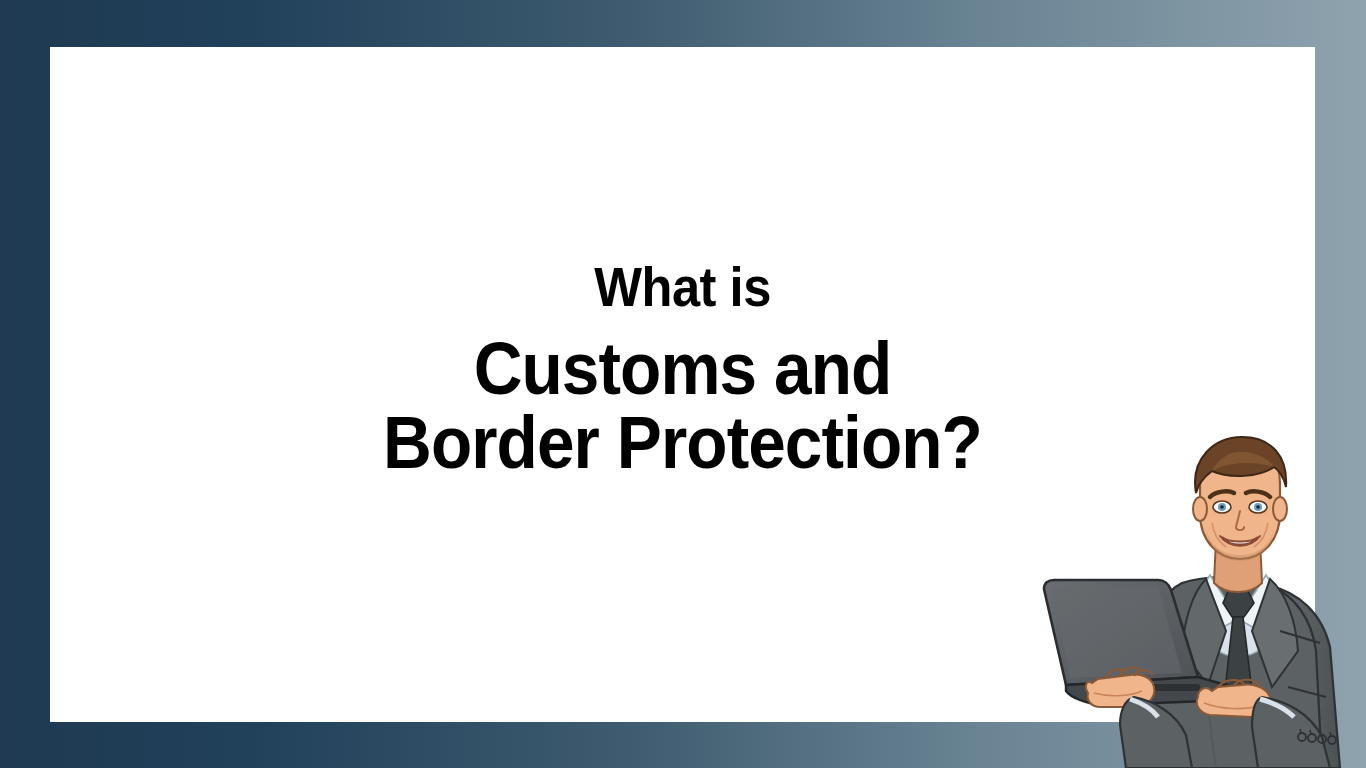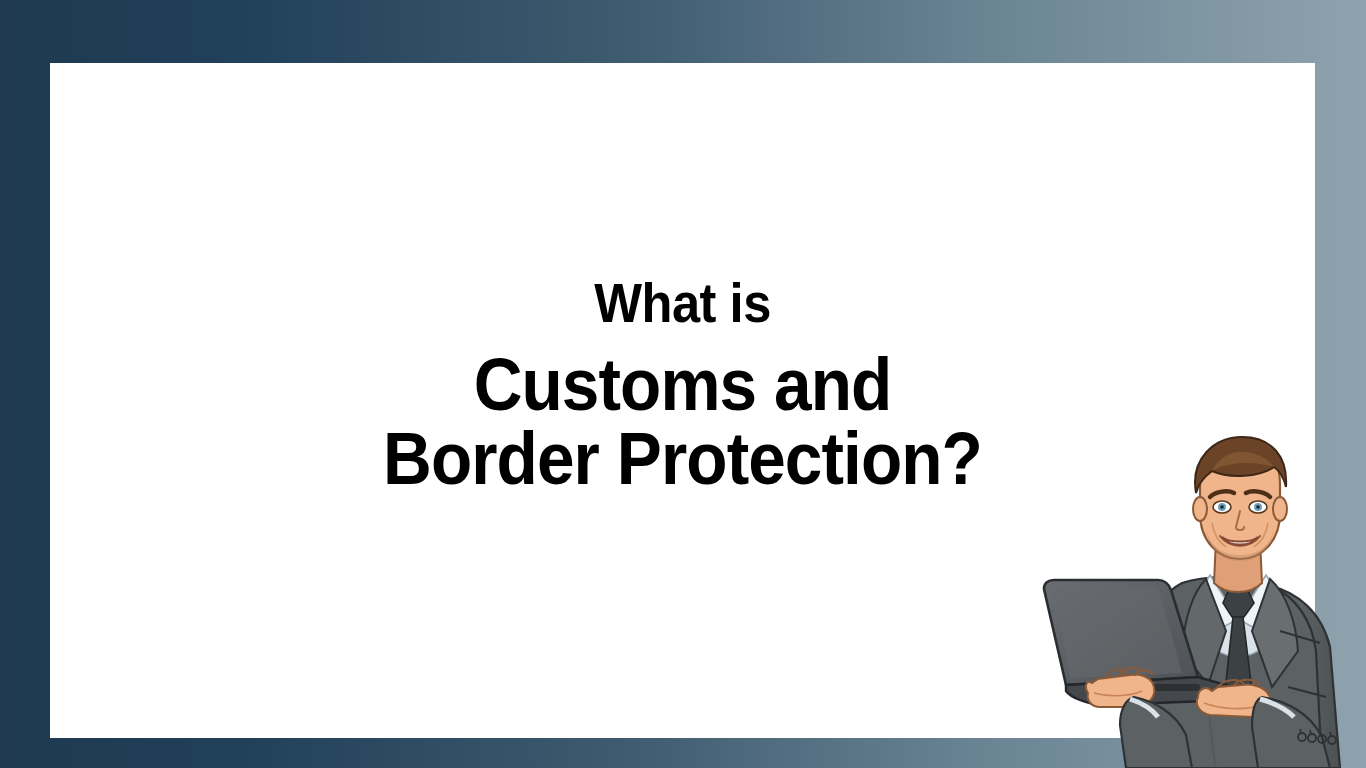--- a/index.html
+++ b/index.html
@@ -16,21 +16,21 @@
     width: 1366px;
     height: 768px;
     background: linear-gradient(90deg, #1f3a52 0%, #21405a 18%, #3d5a6e 45%, #6a8494 72%, #8fa3ae 100%);
     overflow: hidden;
   }
 
   
   #content-panel {
     position: absolute;
     left: 50px;
-    top: 63px;
+    top: 47px;
     width: 1265px;
     height: 675px;
     background: #ffffff;
     padding-left: 32px;
   }
 
   
   #title-block {
     position: absolute;
     left: 0;

